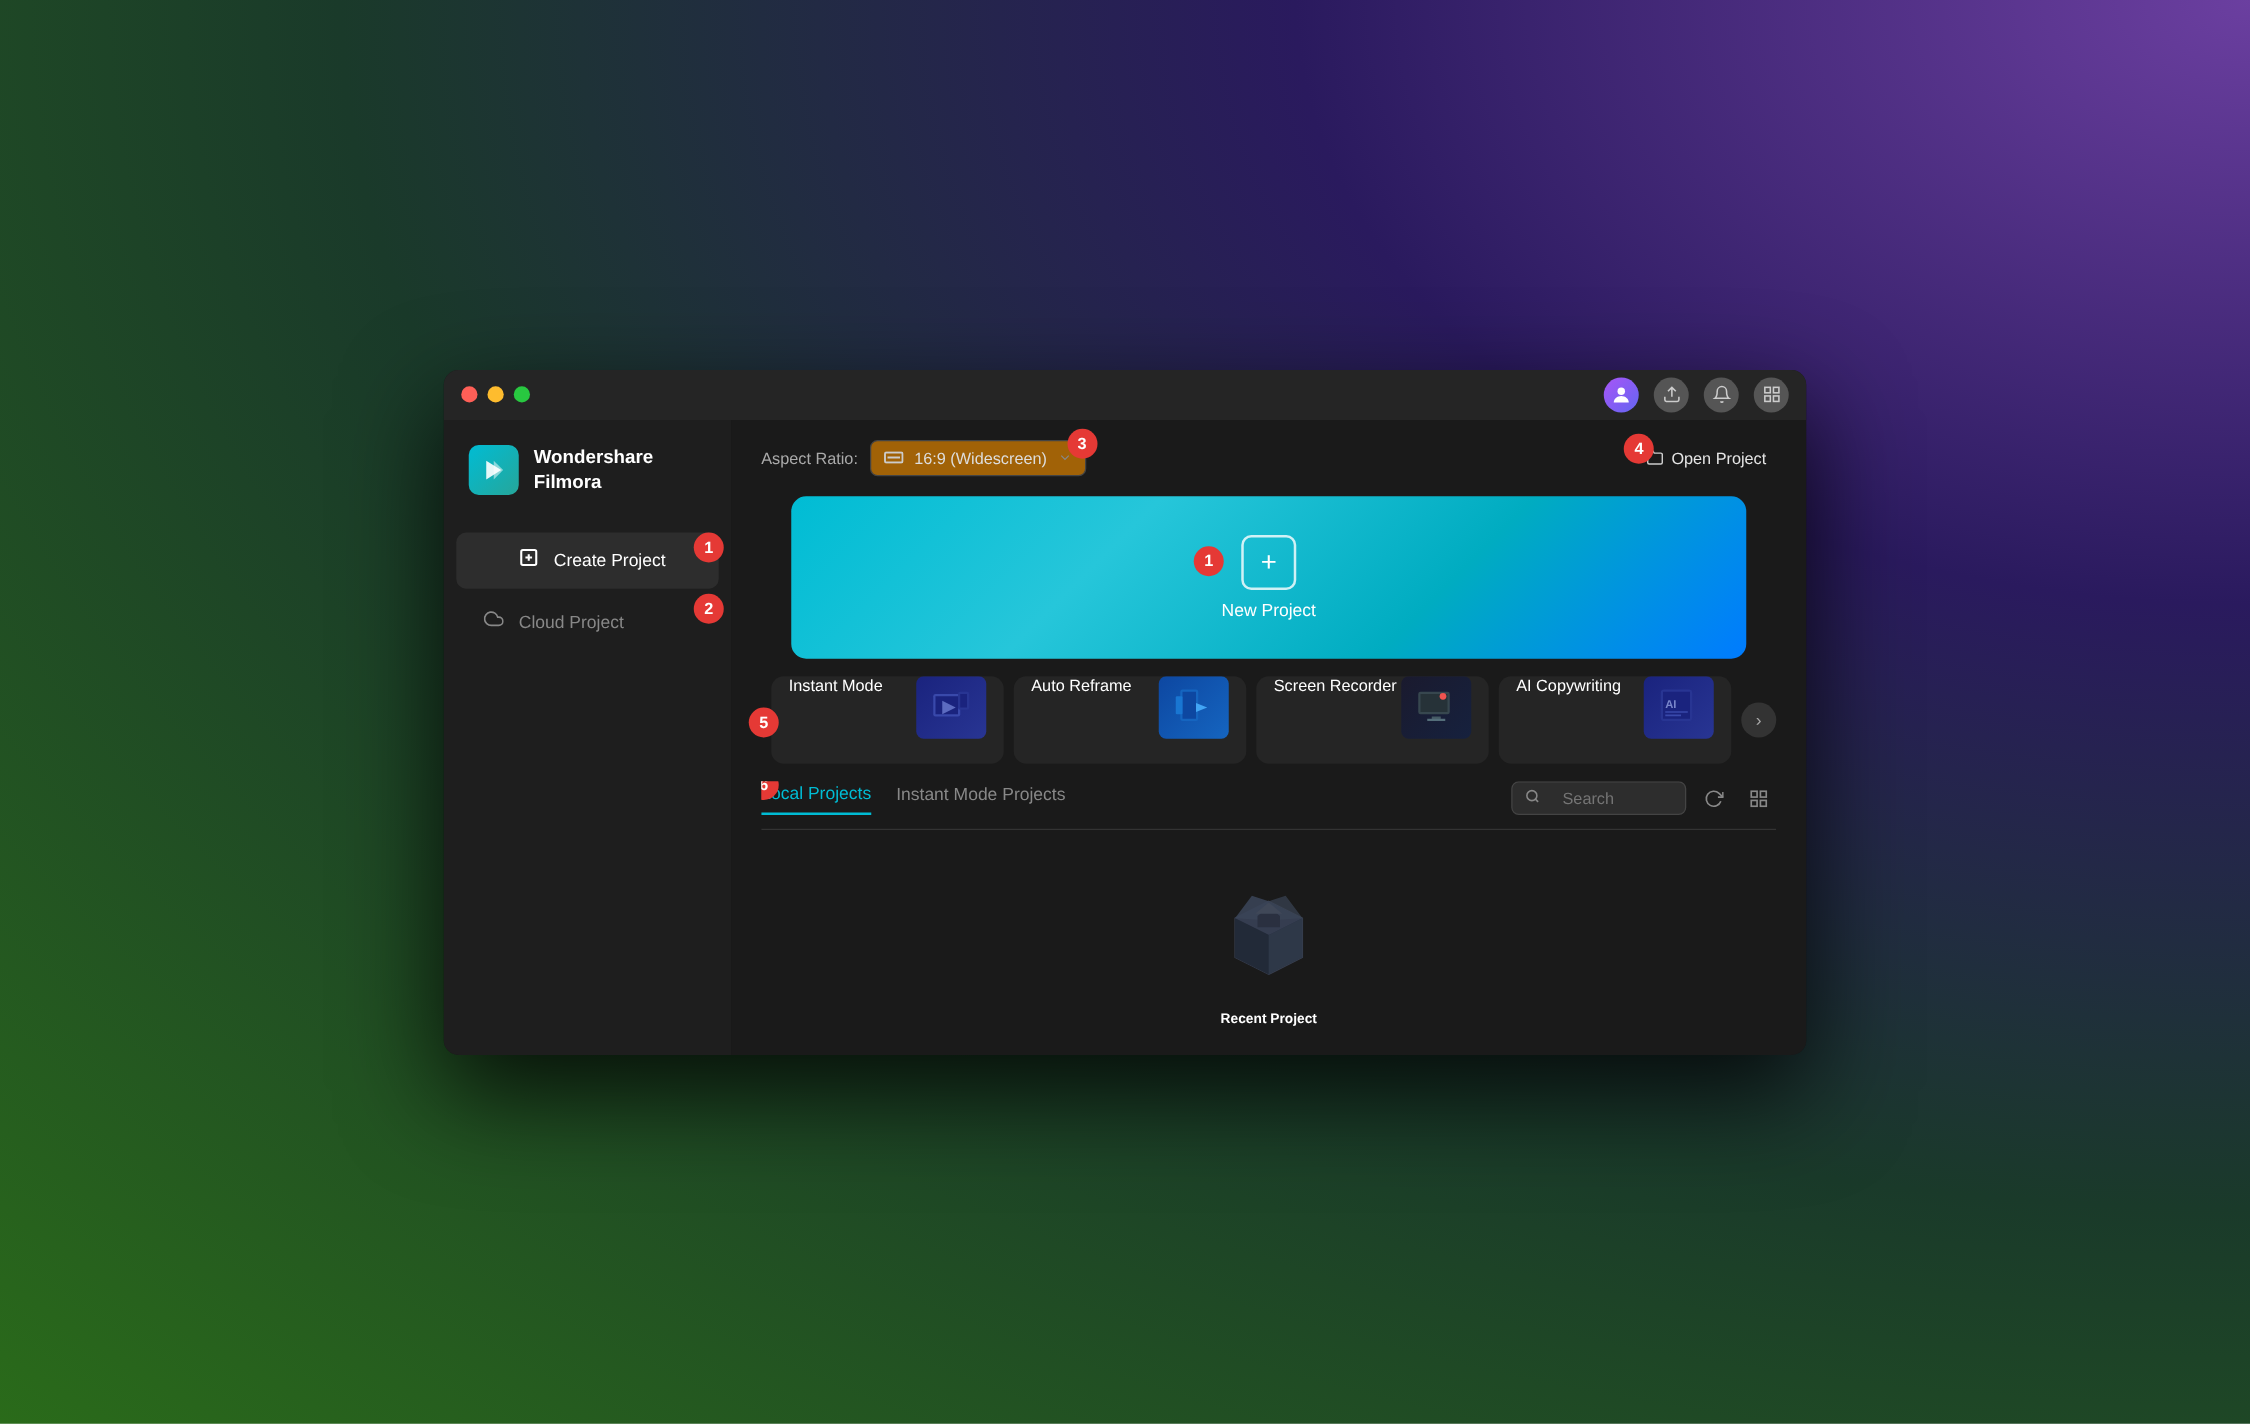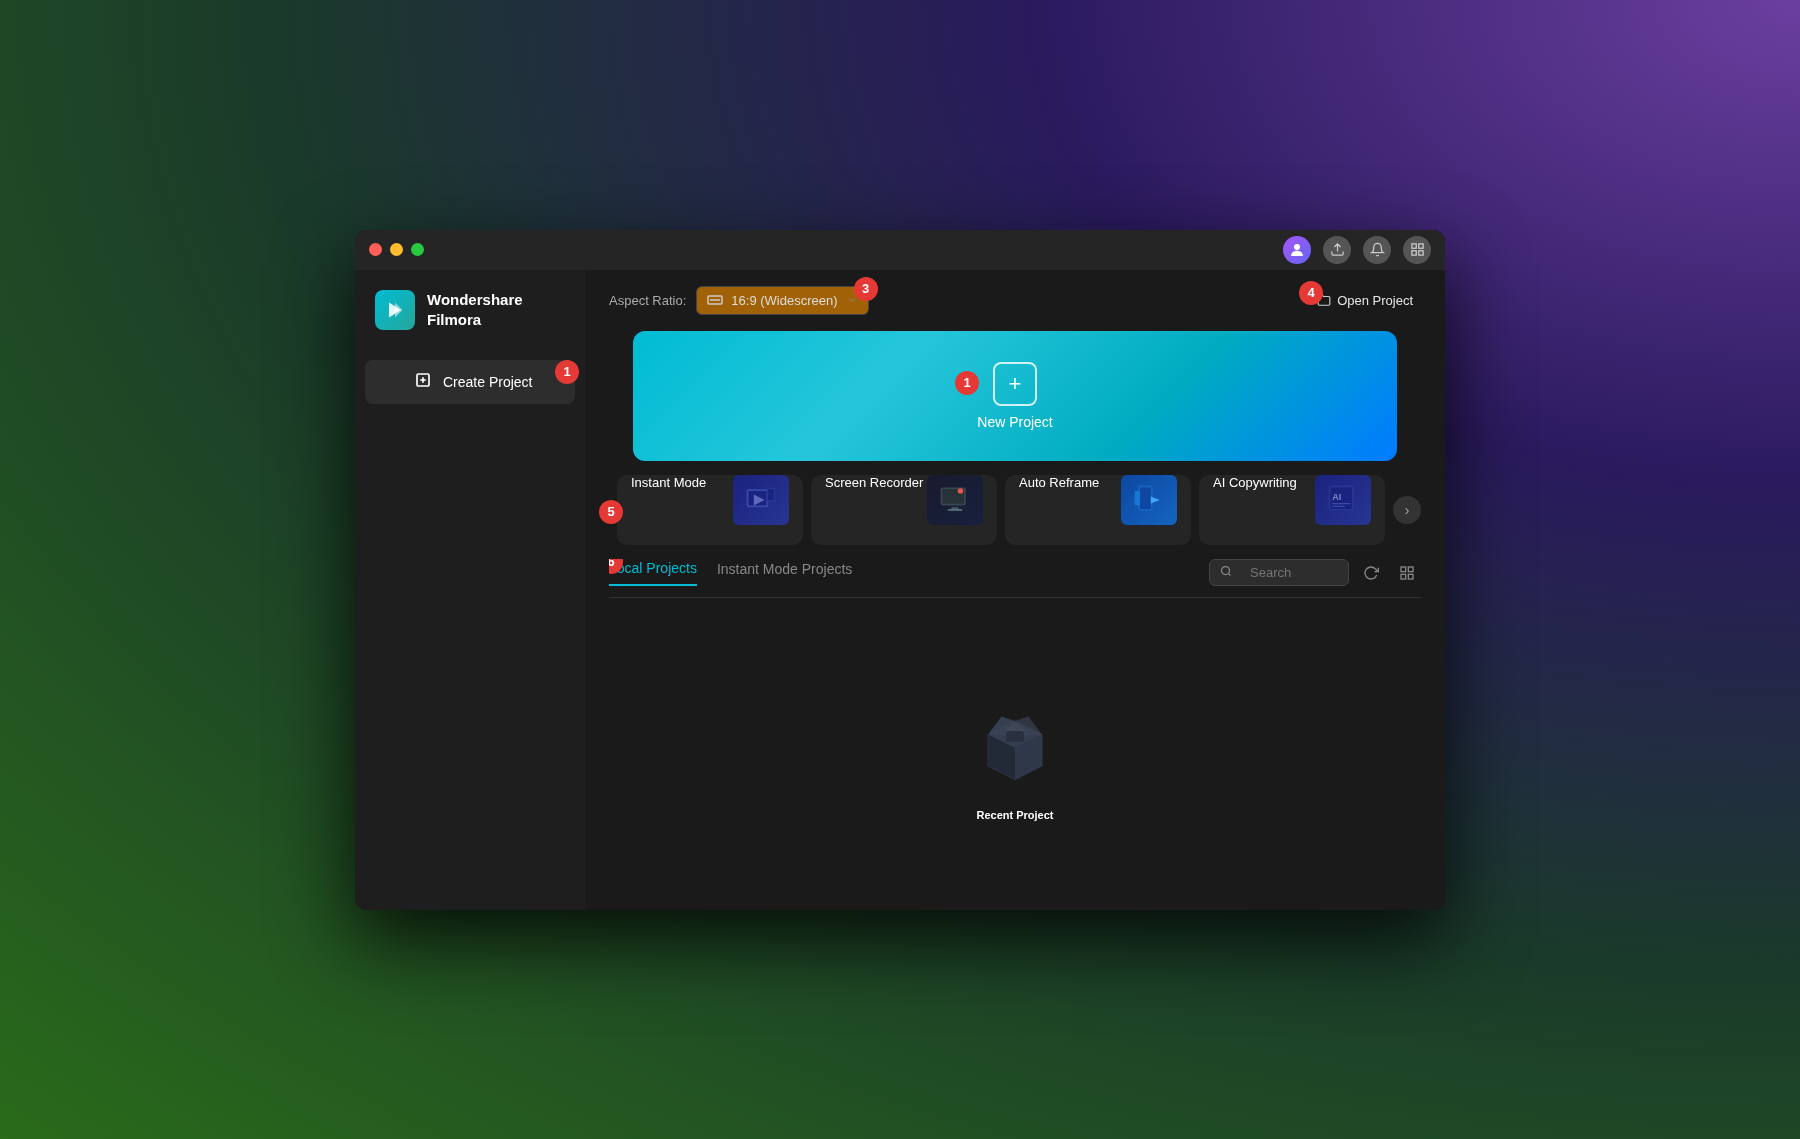--- a/index.html
+++ b/index.html
@@ -8,21 +8,21 @@
       height: 1139px;
       background: radial-gradient(ellipse at top right, #6b3fa0 0%, #2a1a5e 30%, #1a3a2a 60%, #2a6b1a 100%);
       display: flex;
       align-items: center;
       justify-content: center;
       font-family: -apple-system, BlinkMacSystemFont, 'Segoe UI', sans-serif;
       overflow: hidden;
     }
     .window {
       width: 1090px;
-      height: 680px;
+      height: 548px;
       background: #1a1a1a;
       border-radius: 12px;
       overflow: hidden;
       display: flex;
       flex-direction: column;
       box-shadow: 0 30px 80px rgba(0,0,0,0.8);
     }
     .title-bar {
       height: 40px;
       background: #252525;
@@ -448,20 +448,31 @@
               <rect x="3" y="3" width="18" height="18" rx="2"></rect>
               <line x1="12" y1="8" x2="12" y2="16"></line>
                 <line x1="8" y1="12" x2="16" y2="12"></line>
             </svg>
           </span>
           <span class="nav-item-label">Create Project</span>
         </div>
         <div class="badge-abs" style="right: 6px; top: 2px;">1</div>
       </div>
 
+      <div class="nav-item-wrapper">
+        <div class="nav-item">
+          <span class="nav-item-icon">
+            <svg width="16" height="16" viewBox="0 0 24 24" fill="none" stroke="#888" stroke-width="2">
+              <path d="M18 10h-1.26A8 8 0 109 20h9a5 5 0 000-10z"></path>
+            </svg>
+          </span>
+          <span class="nav-item-label">Cloud Project</span>
+        </div>
+        <div class="badge-abs" style="right: 6px; top: 2px;">2</div>
+      </div>
     </div>
 
     <div class="main">
 
       <div class="top-toolbar">
         <div class="aspect-ratio-section">
           <span class="aspect-label">Aspect Ratio:</span>
           <div class="aspect-dropdown" style="position:relative;">
             <svg width="16" height="10" viewBox="0 0 16 10" fill="none" stroke="#ccc" stroke-width="1.5">
               <rect x="1" y="1" width="14" height="8" rx="1"></rect>
@@ -507,40 +518,40 @@
               <rect x="4" y="8" width="24" height="20" rx="2" fill="#3949ab"></rect>
               <rect x="6" y="10" width="20" height="16" fill="#1a237e"></rect>
               <polygon points="12,14 24,20 12,26" fill="#5c6bc0"></polygon>
               <rect x="26" y="6" width="10" height="16" rx="2" fill="#283593"></rect>
               <rect x="28" y="8" width="6" height="12" fill="#1a237e"></rect>
             </svg>
           </div>
         </div>
 
         <div class="feature-card">
+          <span class="feature-card-label">Auto Reframe</span>
+          <div class="feature-card-thumb thumb-auto">
+            <svg width="36" height="36" viewBox="0 0 40 40">
+              <rect x="8" y="4" width="16" height="28" rx="2" fill="#1565c0"></rect>
+              <rect x="10" y="6" width="12" height="24" fill="#0d47a1"></rect>
+              <polygon points="22,16 32,20 22,24" fill="#42a5f5"></polygon>
+              <rect x="4" y="10" width="6" height="16" rx="1" fill="#1976d2"></rect>
+            </svg>
+          </div>
+        </div>
+
+        <div class="feature-card">
           <span class="feature-card-label">Screen Recorder</span>
           <div class="feature-card-thumb thumb-screen">
             <svg width="36" height="36" viewBox="0 0 40 40">
               <rect x="4" y="6" width="28" height="20" rx="2" fill="#37474f"></rect>
               <rect x="6" y="8" width="24" height="16" fill="#263238"></rect>
               <circle cx="26" cy="10" r="3" fill="#ef5350"></circle>
               <rect x="16" y="28" width="8" height="4" fill="#455a64"></rect>
               <rect x="12" y="30" width="16" height="2" fill="#546e7a"></rect>
-            </svg>
-          </div>
-        </div>
-
-        <div class="feature-card">
-          <span class="feature-card-label">Auto Reframe</span>
-          <div class="feature-card-thumb thumb-auto">
-            <svg width="36" height="36" viewBox="0 0 40 40">
-              <rect x="8" y="4" width="16" height="28" rx="2" fill="#1565c0"></rect>
-              <rect x="10" y="6" width="12" height="24" fill="#0d47a1"></rect>
-              <polygon points="22,16 32,20 22,24" fill="#42a5f5"></polygon>
-              <rect x="4" y="10" width="6" height="16" rx="1" fill="#1976d2"></rect>
             </svg>
           </div>
         </div>
 
         <div class="feature-card">
           <span class="feature-card-label">AI Copywriting</span>
           <div class="feature-card-thumb thumb-ai">
             <svg width="36" height="36" viewBox="0 0 40 40">
               <rect x="4" y="4" width="28" height="28" rx="3" fill="#283593"></rect>
               <rect x="6" y="6" width="24" height="24" fill="#1a237e"></rect>

